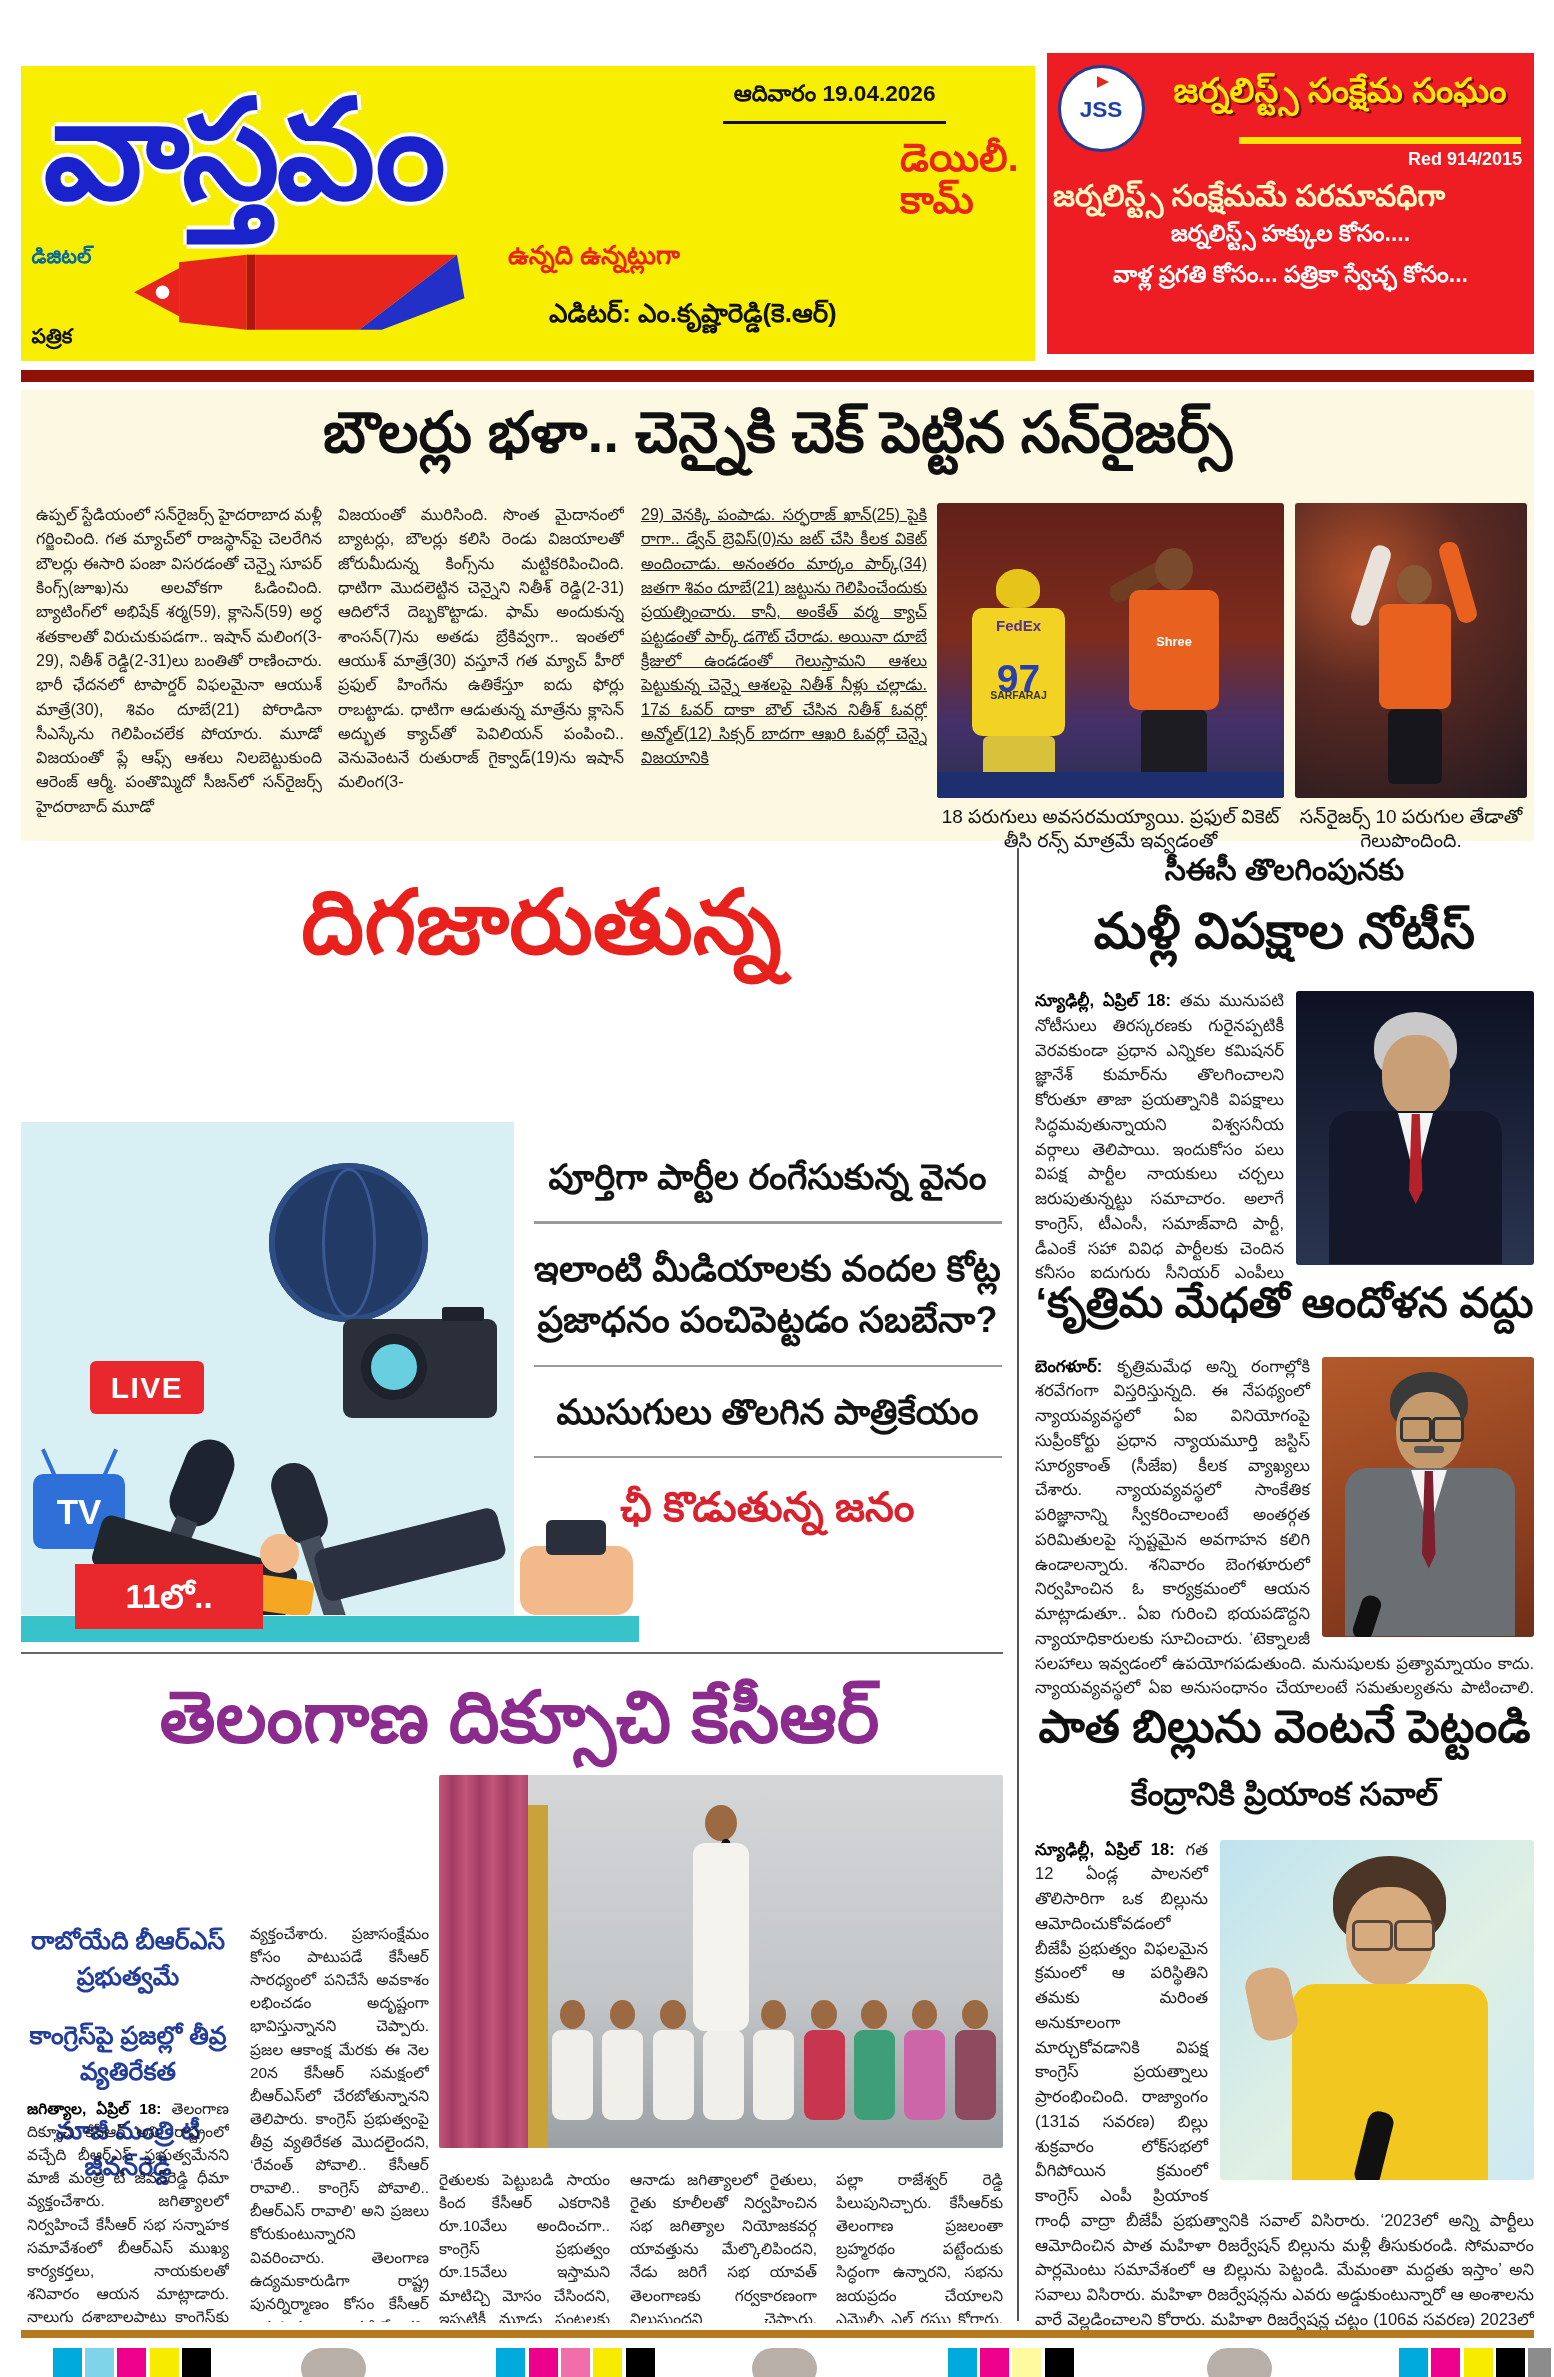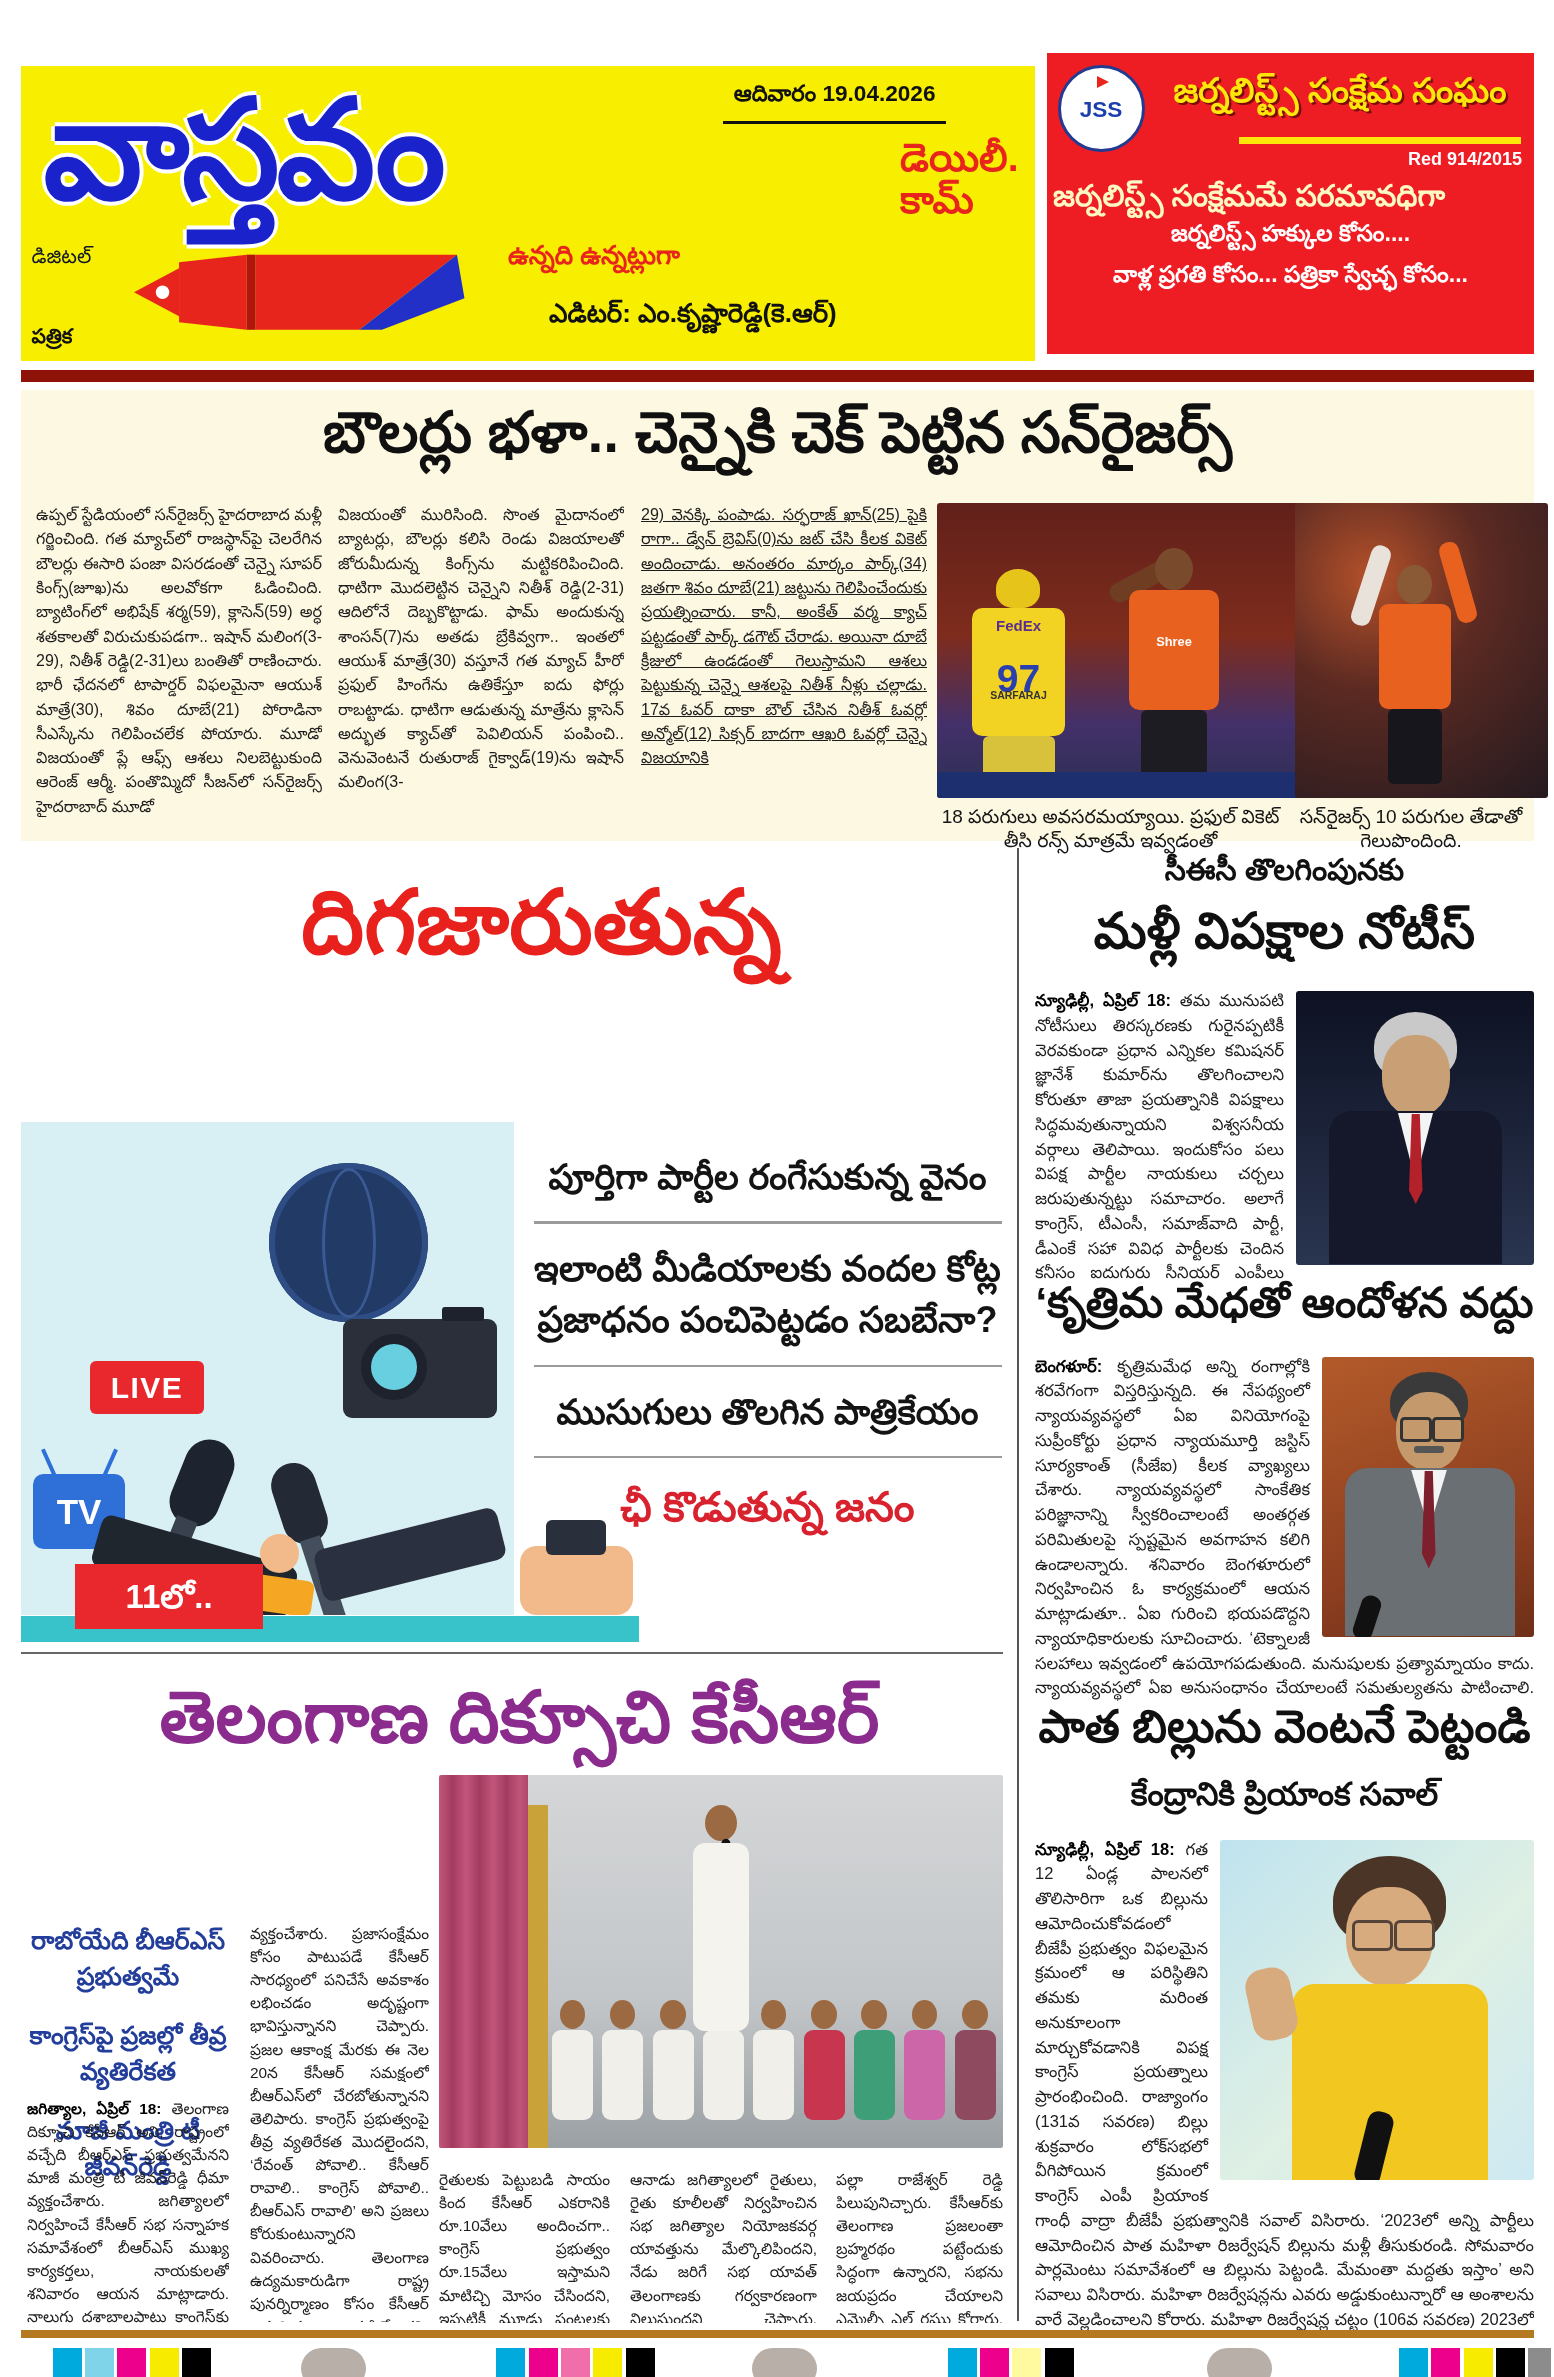--- a/index.html
+++ b/index.html
@@ -8,21 +8,21 @@
   .abs{position:absolute;}
 
   
   .mast-yellow{left:21px;top:66px;width:1014px;height:295px;background:#f8ee00;}
   .mast-title{left:22.6px;top:13.5px;font-size:139px;font-weight:bold;color:#1a22cc;line-height:1;
       letter-spacing:-3px;text-shadow:-3.8px 0 0 #fff,3.8px 0 0 #fff,0 -3.8px 0 #fff,0 3.8px 0 #fff;}
   .mast-date{right:89px;top:15px;font-size:22.6px;font-weight:bold;color:#111;
       border-bottom:3px solid #111;padding:0 10.5px 9px 10.5px;}
   .mast-daily{right:16.5px;top:71px;font-size:39px;font-weight:bold;color:#e8251d;line-height:1.08;text-align:left;}
   .mast-tagline{left:487px;top:174px;font-size:26px;font-weight:bold;color:#e8251d;}
-  .mast-dig1{left:10.5px;top:179px;font-size:20.3px;font-weight:normal;color:#0f172a;}
+  .mast-dig1{left:10.5px;top:179px;font-size:20.3px;font-weight:bold;color:#0369a1;}
   .mast-dig2{left:10.5px;top:259px;font-size:20.3px;font-weight:bold;color:#111;}
   .mast-editor{left:528px;top:232px;font-size:26px;font-weight:bold;color:#111;}
   .pen-wrap{left:113px;top:187px;width:353px;height:98px;}
 
   
   .ad-box{left:1047px;top:53px;width:487px;height:301px;background:#ee1c23;}
   .ad-logo{left:10.5px;top:12px;width:87px;height:87px;background:#fff;border-radius:50%;
       border:3.8px solid #223a8f;box-sizing:border-box;text-align:center;}
   .ad-logo .jss{position:absolute;left:0;right:0;top:29px;font-size:22.6px;font-weight:bold;color:#1d3fae;}
   .ad-logo .flag{position:absolute;left:36px;top:7.5px;width:0;height:0;
@@ -39,21 +39,21 @@
 
   .red-bar{left:21px;top:370px;width:1513px;height:12px;background:#8e1208;}
 
   
   .cricket{left:21px;top:390px;width:1513px;height:451px;background:#fdf8e2;}
   .cricket-headline{left:0;top:9px;width:100%;text-align:center;font-size:57px;font-weight:bold;color:#101010;}
   .ccol{top:113px;height:325px;font-size:16px;line-height:1.52;text-align:justify;overflow:hidden;color:#1d1d1d;}
   .ccol1{left:15px;width:286px;}
   .ccol2{left:317px;width:286px;}
   .ccol3{left:620px;width:286px;text-decoration:underline;}
-  .cphoto{top:113px;height:295px;border-radius:3px;overflow:hidden;padding-left:21px;}
+  .cphoto{top:113px;height:295px;border-radius:3px;overflow:hidden;}
   .cphoto1{left:916px;width:347px;background:linear-gradient(180deg,#61201a 0%,#7e2c1c 45%,#43306a 75%,#2c2f52 100%);}
   .cphoto2{left:1274px;width:232px;background:radial-gradient(circle at 30% 25%,#b4512a 0%,#5c2a22 40%,#241a20 100%);}
   .ccap{top:415px;font-size:19px;line-height:1.25;text-align:center;color:#141414;}
   .ccap1{left:916px;width:347px;}
   .ccap2{left:1274px;width:232px;}
   
   .batter{position:absolute;left:29px;top:66px;width:105px;height:218px;}
   .batter .helmet{position:absolute;left:30px;top:0;width:44px;height:39px;background:#e7c419;border-radius:50% 50% 40% 40%;}
   .batter .jersey{position:absolute;left:6px;top:39px;width:93px;height:128px;background:#f2d222;border-radius:10.5px;}
   .batter .fedex{position:absolute;left:0;right:0;top:9px;text-align:center;font-size:15px;font-weight:bold;color:#5a2d91;}

